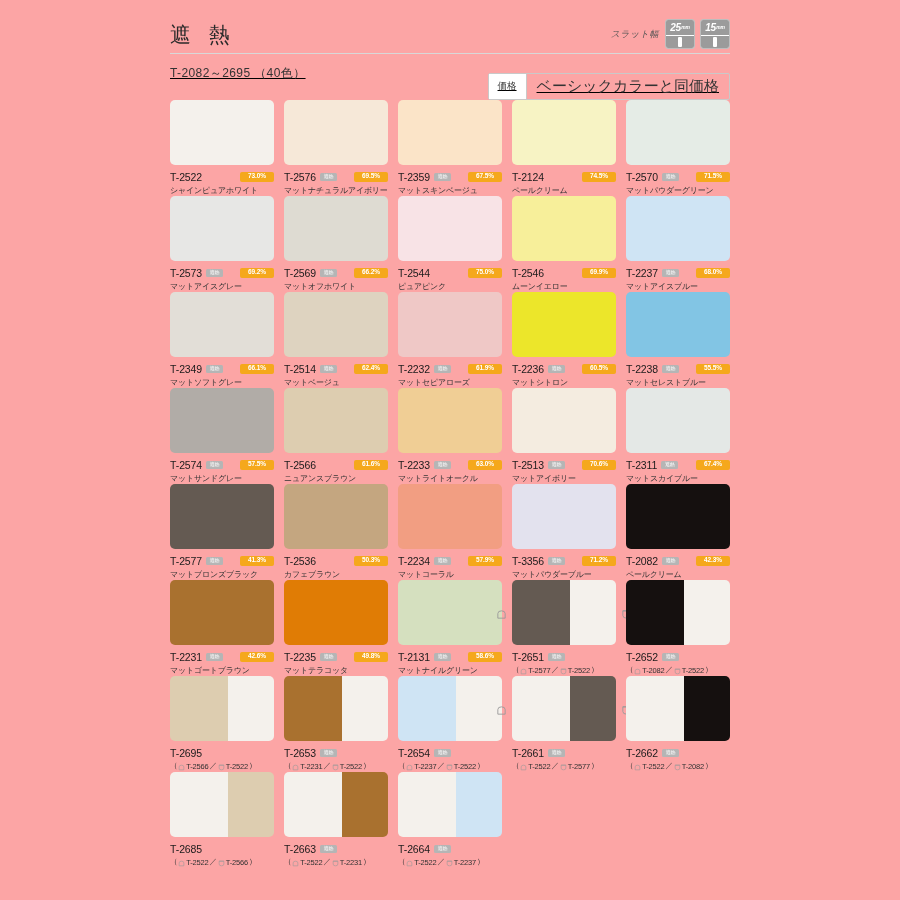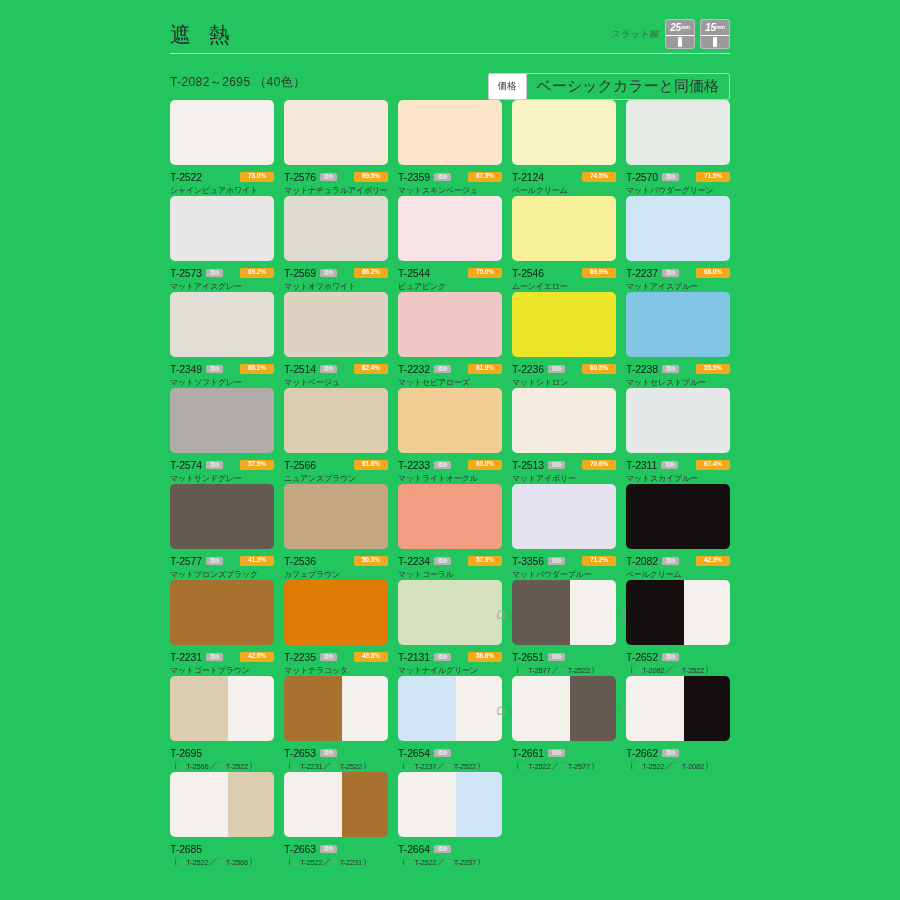--- a/index.html
+++ b/index.html
@@ -2,21 +2,21 @@
 <html><head>
 <meta charset="utf-8">
 <style>
   * { box-sizing: border-box; margin: 0; padding: 0; }
   html, body {
     width: 900px; height: 900px;
     background: #ffffff;
     font-family: "Liberation Sans", "DejaVu Sans", sans-serif;
     overflow: hidden;
   }
-  .page { position: relative; width: 900px; height: 900px; background:#22c55e; }
+  .page { position: relative; width: 900px; height: 900px; background:#fca5a5; }
 
   
   .header {
     position: relative;
     margin: 0 170px 0 170px;
     padding-top: 8px;
   }
   .header-top {
     display: flex; align-items: flex-end; justify-content: space-between;
     height: 46px;
@@ -44,22 +44,23 @@
   .slat-icon .si-top sub { font-size: 5px; vertical-align: baseline; margin-left:.5px;}
   .slat-icon .si-bot {
     flex: 1 1 48%; background: #9b9b9b; border-top: 1px solid #fff;
     display:flex; align-items:center; justify-content:center;
   }
   .slat-icon .si-bot i {
     display:block; width:4px; height:10px; background:#fff; border-radius:1px;
   }
 
   .header-sub {
-    display: flex; align-items: center; justify-content: space-between;
+    display: flex; justify-content: space-between;
     padding-top: 11px;
+    text-decoration: underline;
   }
   .code-range { font-size: 12px; color: #333; letter-spacing: .4px; }
   .price-box { display: flex; align-items: stretch; border: 1px solid #c9c9c9; border-radius: 2px; margin-top: 8px; }
   .price-key {
     font-size: 9.5px; color: #333; padding: 3px 9px;
     border-right: 1px solid #c9c9c9; display:flex; align-items:center;
     background:#fff;
   }
   .price-val { font-size: 15px; color: #333; padding: 3px 10px; display:flex; align-items:center; }
 

